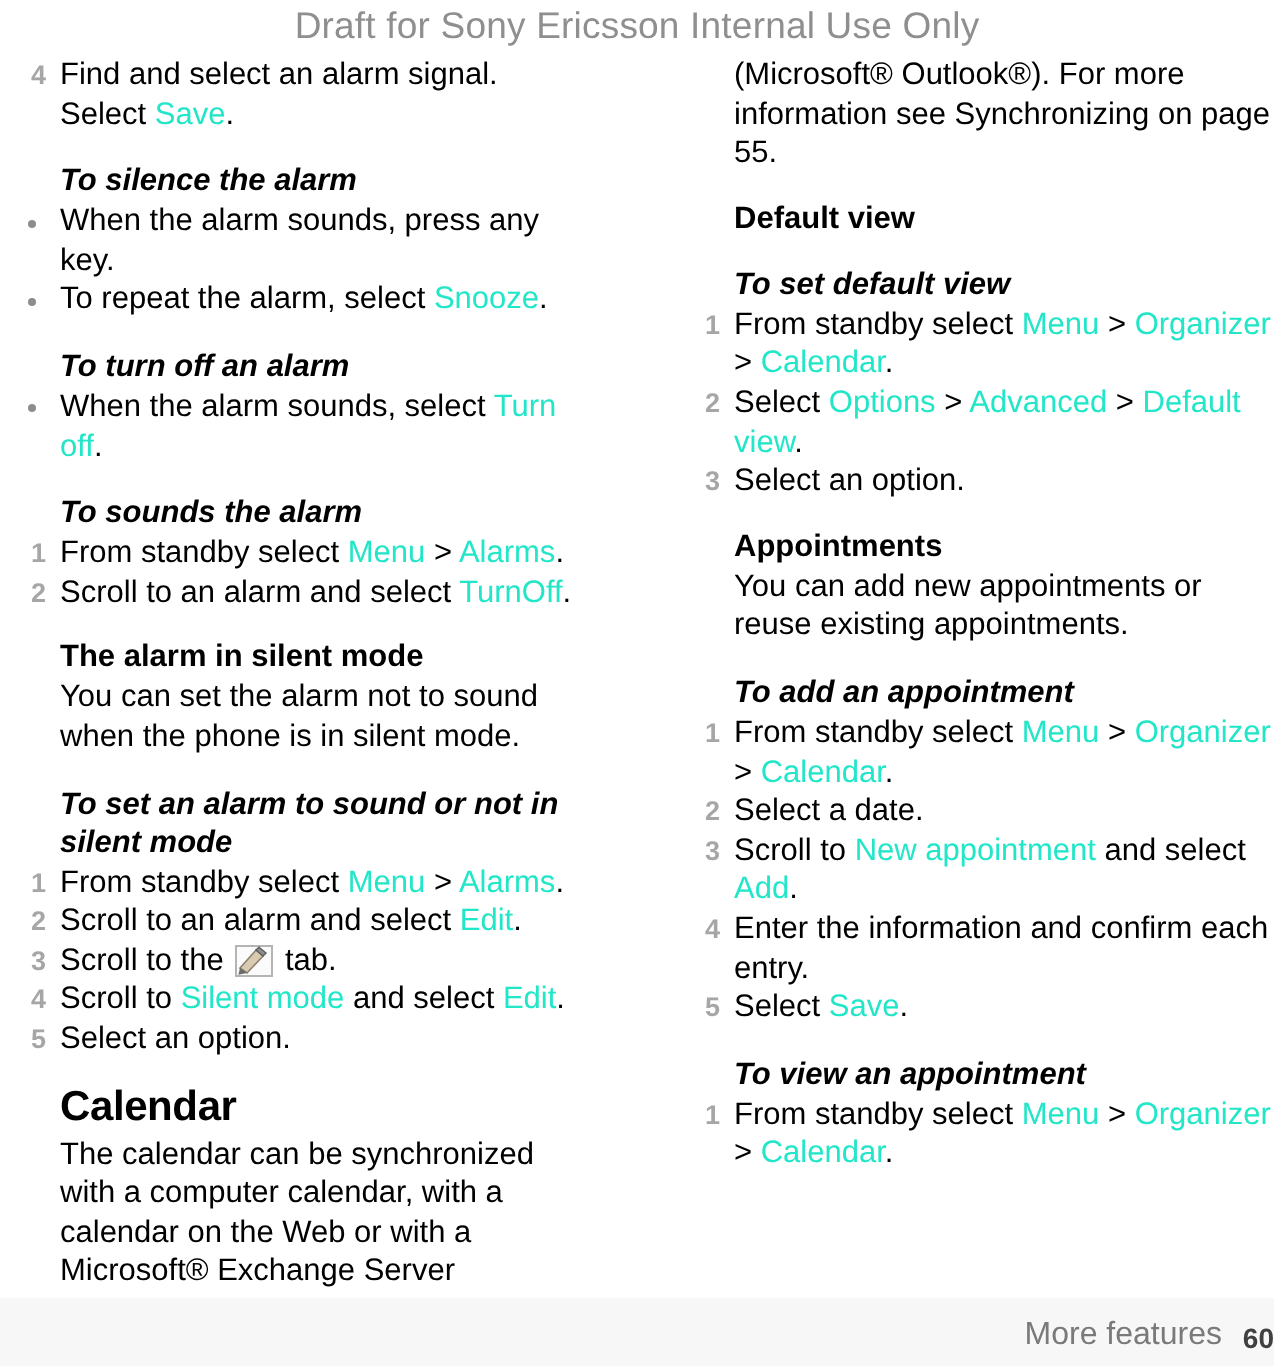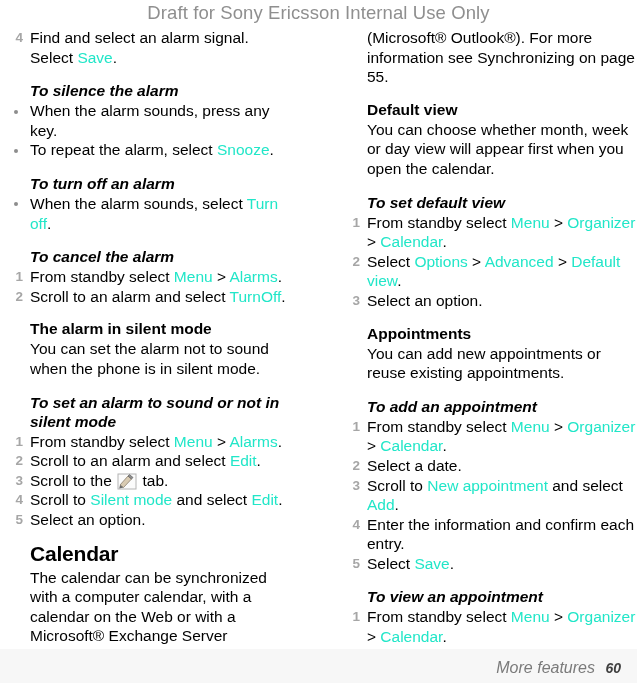--- a/index.html
+++ b/index.html
@@ -128,25 +128,24 @@
   .footer {
     position: absolute;
     left: 0;
     bottom: 0;
     width: 637px;
     height: 34px;
     background: #f7f7f7;
   }
   .footer-inner {
     position: absolute;
-    right: 16px;
+    right: 0;
     bottom: 6px;
     display: flex;
-    align-items: center;
-    font-style: italic;
+    align-items: flex-end;
   }
   .footer-title {
     font-size: 16px;
     color: #7a7a7a;
   }
   .footer-page {
     font-size: 14px;
     font-weight: bold;
     color: #404040;
     min-width: 26px;
@@ -178,21 +177,21 @@
       </li>
     </ul>
 
     <div class="h3">To turn off an alarm</div>
     <ul class="bullets">
       <li>
         <span class="dot"></span><span>When the alarm sounds, select </span><span class="ui">Turn off</span><span>.</span>
       </li>
     </ul>
 
-    <div class="h3">To cancel the alarm</div>
+    <div class="h3">To sounds the alarm</div>
     <ol class="steps">
       <li>
         <span class="num">1</span><span>From standby select </span><span class="ui">Menu</span><span> &gt; </span><span class="ui">Alarms</span><span>.</span>
       </li>
       <li>
         <span class="num">2</span><span>Scroll to an alarm and select </span><span class="ui">TurnOff</span><span>.</span>
       </li>
     </ol>
 
     <div class="h2">The alarm in silent mode</div>
@@ -225,21 +224,20 @@
     <div class="h1">Calendar</div>
     <div class="para">The calendar can be synchronized with a computer calendar, with a calendar on the Web or with a Microsoft® Exchange Server</div>
 
   </div>
 
   <div class="col col-right">
 
     <div class="para"><span>(Microsoft® Outlook®). For more information see </span><span class="it">Synchronizing</span><span> on page 55.</span></div>
 
     <div class="h2">Default view</div>
-    <div class="para">You can choose whether month, week or day view will appear first when you open the calendar.</div>
 
     <div class="h3">To set default view</div>
     <ol class="steps">
       <li>
         <span class="num">1</span><span>From standby select </span><span class="ui">Menu</span><span> &gt; </span><span class="ui">Organizer</span><span> &gt; </span><span class="ui">Calendar</span><span>.</span>
       </li>
       <li>
         <span class="num">2</span><span>Select </span><span class="ui">Options</span><span> &gt; </span><span class="ui">Advanced</span><span> &gt; </span><span class="ui">Default view</span><span>.</span>
       </li>
       <li>

